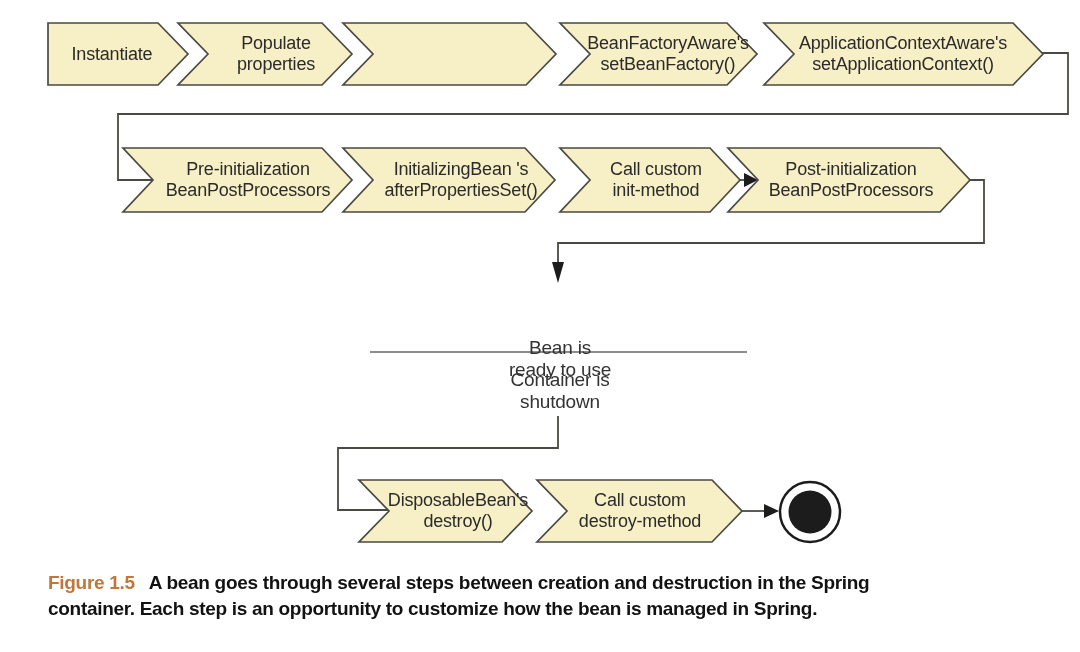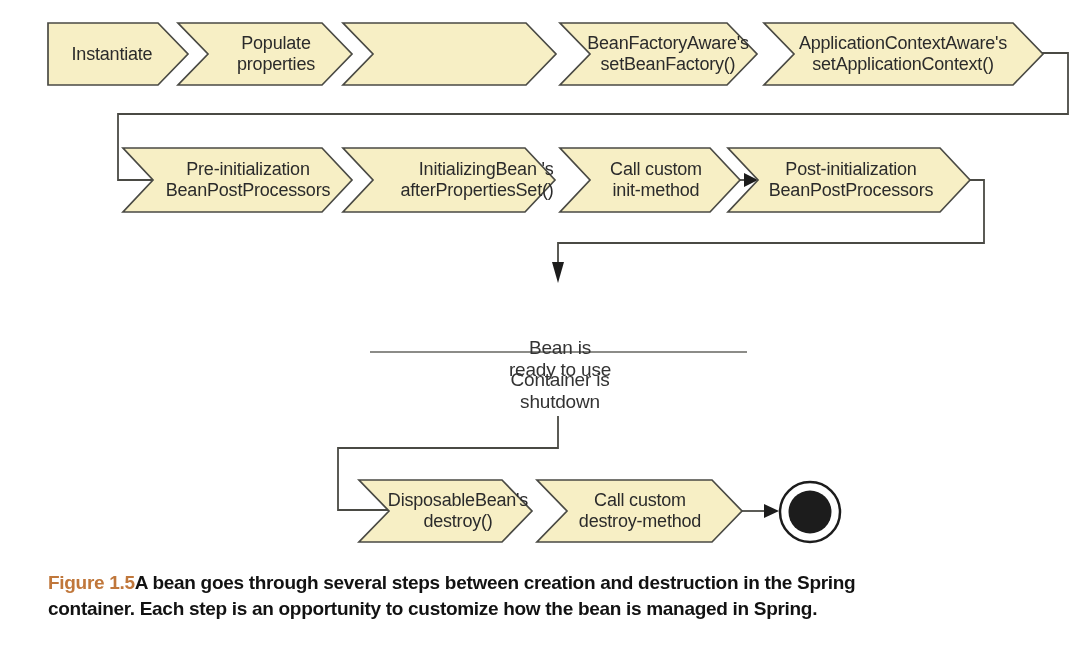--- a/index.html
+++ b/index.html
@@ -48,21 +48,21 @@
     position: absolute;
     left: 48px;
     top: 570px;
     width: 950px;
     font-weight: 700;
     font-size: 19px;
     line-height: 26px;
     letter-spacing: -0.3px;
     color: var(--caption-ink);
   }
-  .caption .cap-label { color: var(--caption-accent); margin-right: 0; }
+  .caption .cap-label { color: var(--caption-accent); margin-right: 14px; }
   .caption .cap-body { white-space: pre-line; }
 </style>
 </head>
 <body>
 
 <div class="stage">
 
   <svg class="diagram-svg" width="1080" height="652" viewBox="0 0 1080 652">
 
     <path class="conn" d="M1042 53 L1068 53 L1068 114 L118 114 L118 180 L153 180"></path>
@@ -97,21 +97,21 @@
   <div class="lbl" style="left:112px; top:54px;">Instantiate</div>
   <div class="lbl" style="left:276px; top:54px;">Populate
 properties</div>
   <div class="lbl" style="left:668px; top:54px;">BeanFactoryAware's
 setBeanFactory()</div>
   <div class="lbl" style="left:903px; top:54px;">ApplicationContextAware's
 setApplicationContext()</div>
 
   <div class="lbl" style="left:248px; top:180px;">Pre-initialization
 BeanPostProcessors</div>
-  <div class="lbl" style="left:477px; top:180px;text-align:right;">InitializingBean 's
+  <div class="lbl" style="left:461px; top:180px;">InitializingBean 's
 afterPropertiesSet()</div>
   <div class="lbl" style="left:656px; top:180px;">Call custom
 init-method</div>
   <div class="lbl" style="left:851px; top:180px;">Post-initialization
 BeanPostProcessors</div>
 
   <div class="lbl state-lbl" style="left:560px; top:315px;margin-top:44px;">Bean is
 ready to use</div>
   <div class="lbl state-lbl" style="left:560px; top:391px;">Container is
 shutdown</div>

